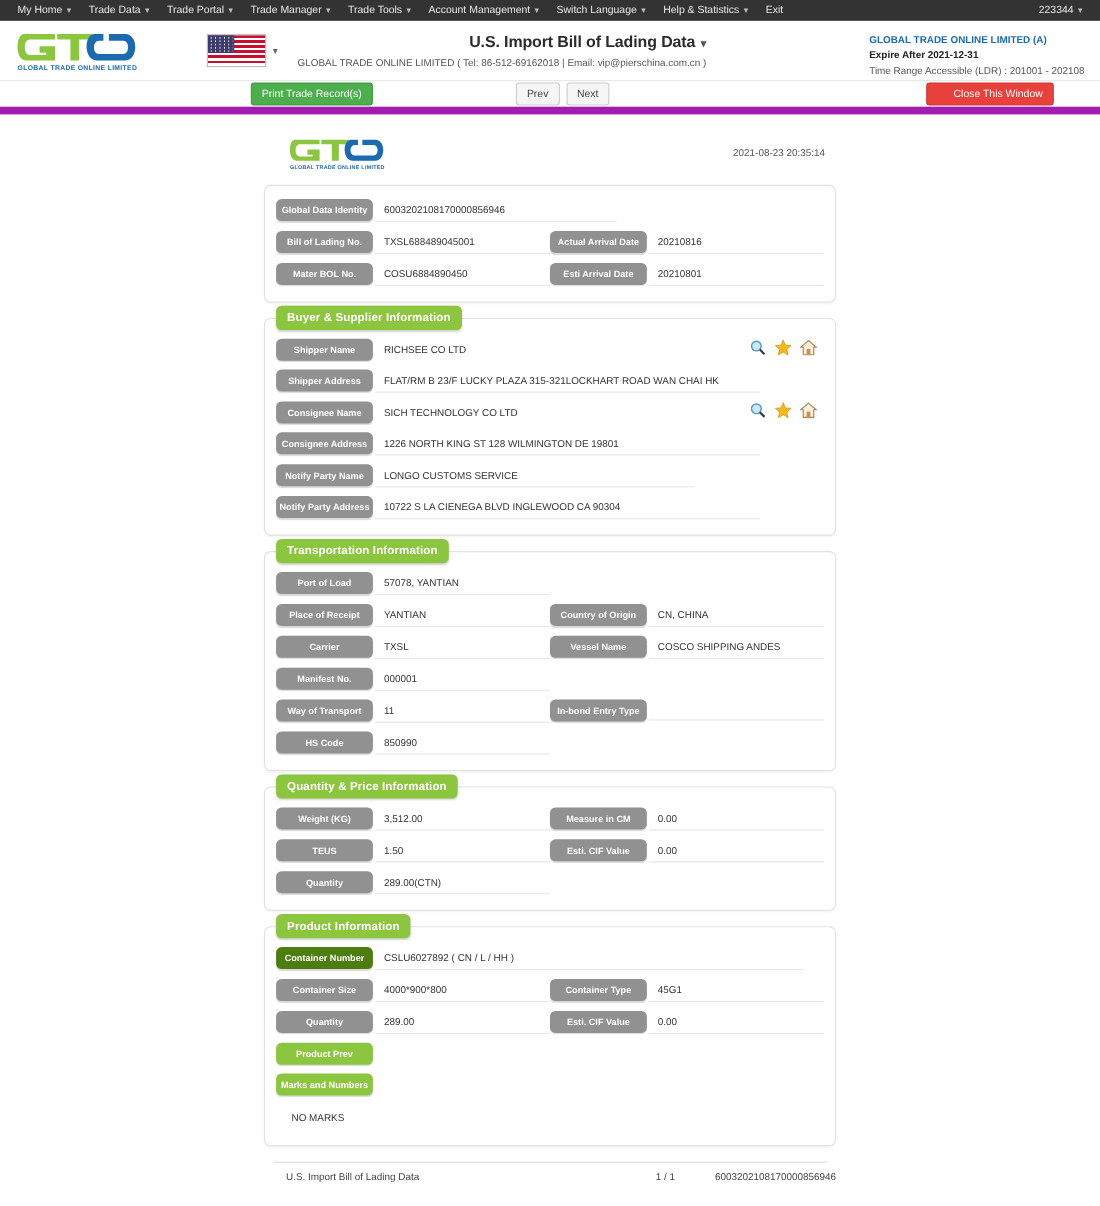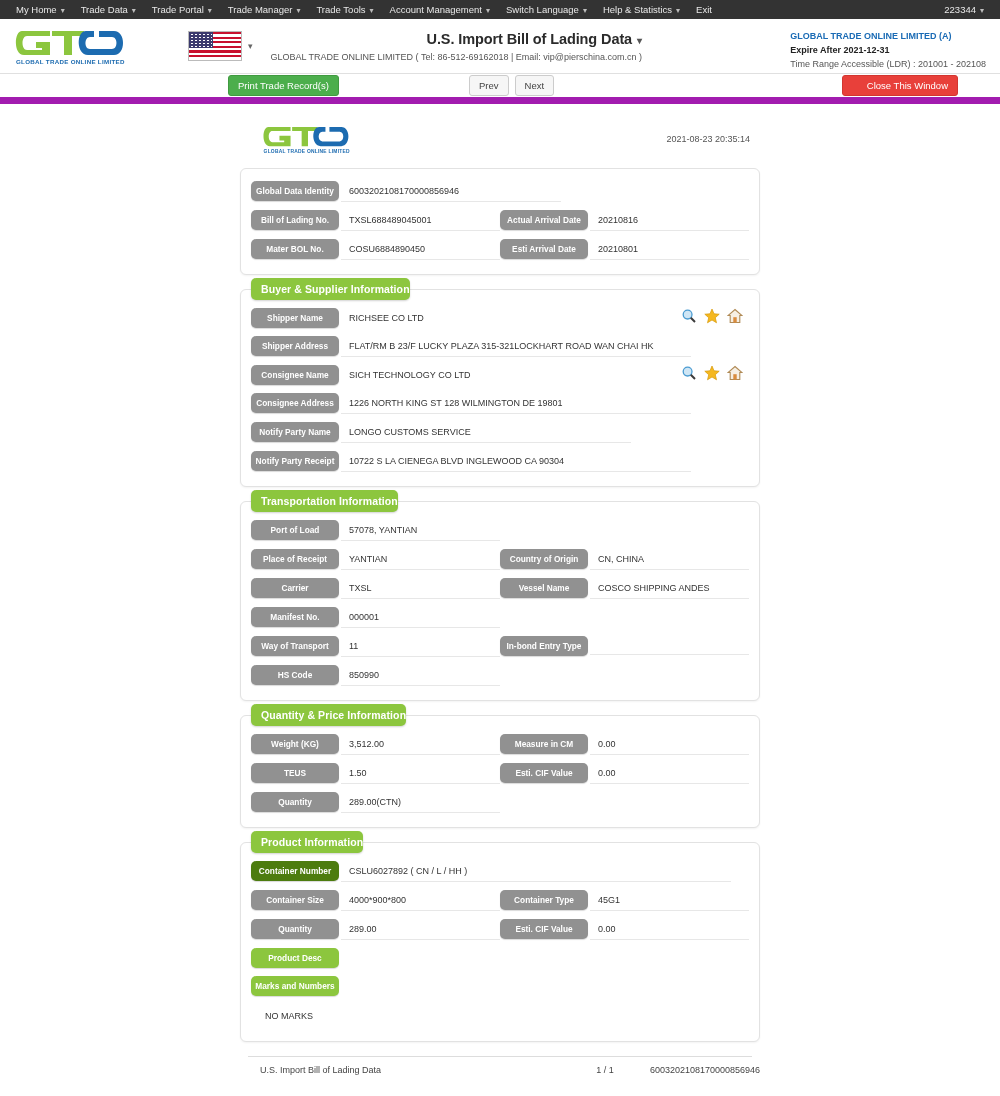--- a/index.html
+++ b/index.html
@@ -185,21 +185,21 @@
   }
   .card.with-head { margin-top: 12px; padding-top: 18px; }
 
   .sec-title {
     position: absolute;
     top: -12px; left: 10px;
     background: #8cc63e;
     color: #fff;
     font-size: 10.5px;
     font-weight: bold;
-    padding: 5px 0 5px 10px;
+    padding: 5px 10px 5px 10px;
     border-radius: 5px;
     box-shadow: 0 1px 2px rgba(0,0,0,0.18);
     letter-spacing: 0.1px;
   }
 
   .row {
     display: flex;
     align-items: flex-start;
     margin-bottom: 8px;
     position: relative;
@@ -430,21 +430,21 @@
 
       <div class="row">
         <div class="fld full">
           <div class="lbl">Notify Party Name</div>
           <div class="val" style="max-width:290px">LONGO CUSTOMS SERVICE</div>
         </div>
       </div>
 
       <div class="row">
         <div class="fld full">
-          <div class="lbl">Notify Party Receipt</div>
+          <div class="lbl">Notify Party Address</div>
           <div class="val" style="max-width:350px">10722 S LA CIENEGA BLVD INGLEWOOD CA 90304</div>
         </div>
       </div>
     </div>
 
     <div class="card with-head">
       <div class="sec-title">Transportation Information</div>
 
       <div class="row">
         <div class="fld half">
@@ -563,21 +563,21 @@
           <div class="val">289.00</div>
         </div>
         <div class="fld half">
           <div class="lbl">Esti. CIF Value</div>
           <div class="val">0.00</div>
         </div>
       </div>
 
       <div class="row">
         <div class="fld full">
-          <div class="lbl green">Product Desc</div>
+          <div class="lbl green">Product Prev</div>
         </div>
       </div>
 
       <div class="row">
         <div class="fld full">
           <div class="lbl green">Marks and Numbers</div>
         </div>
       </div>
       <div class="free-text">NO MARKS</div>
     </div>

